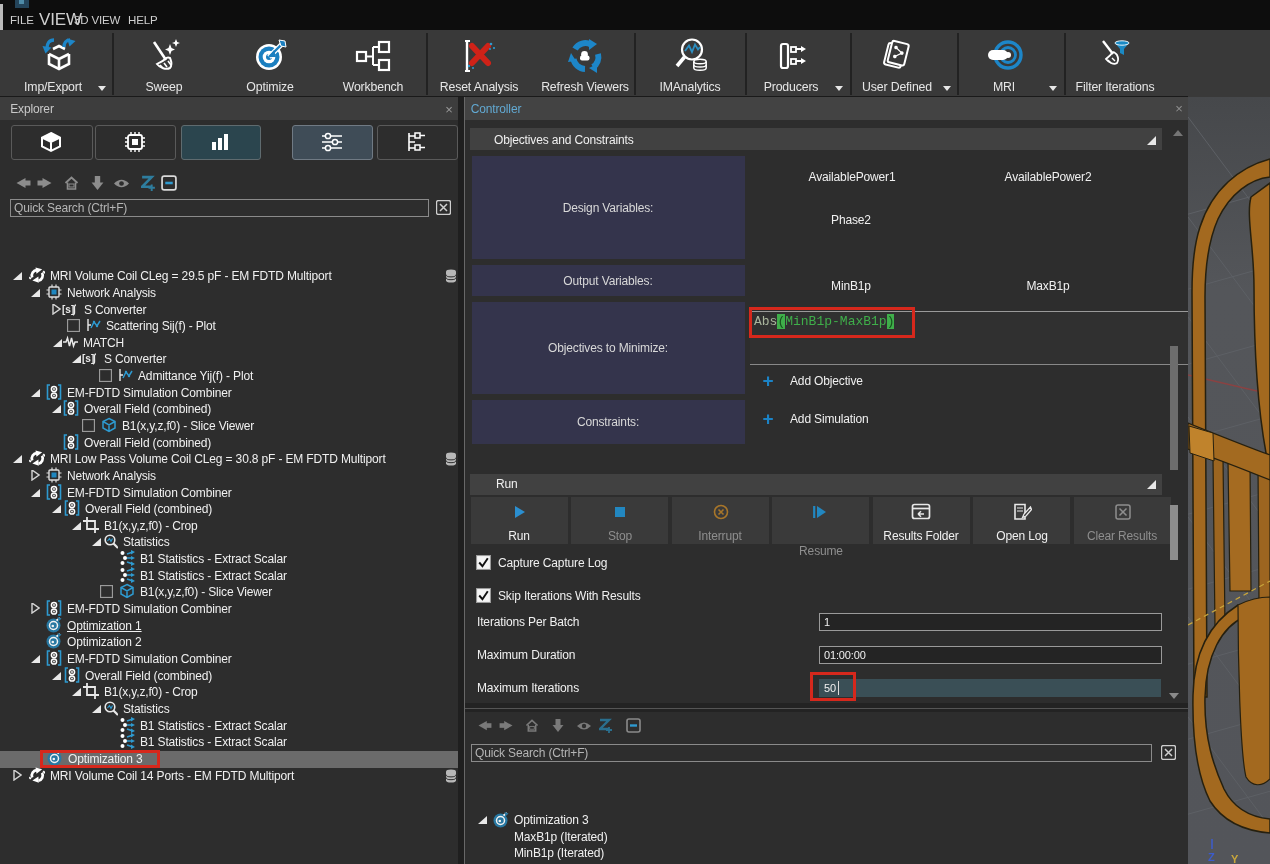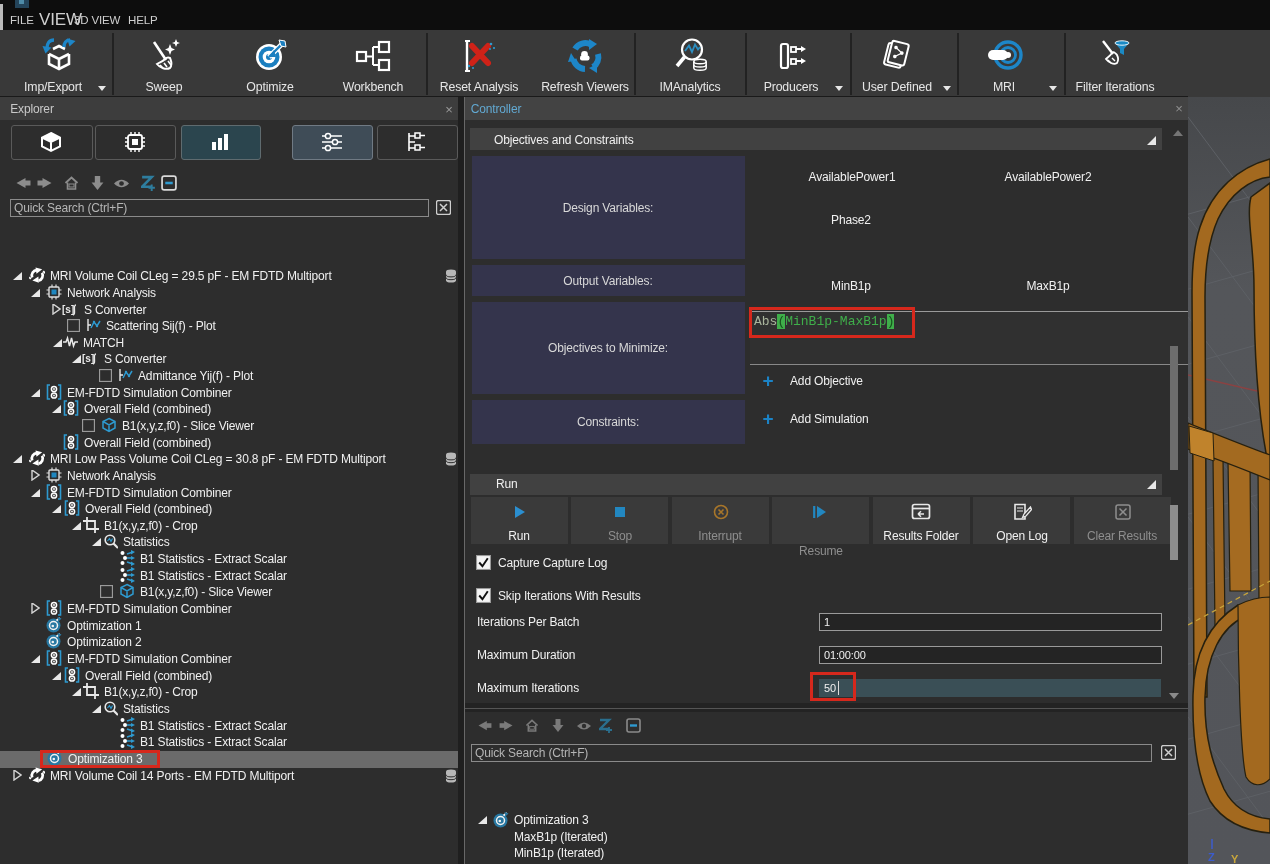--- a/index.html
+++ b/index.html
@@ -495,21 +495,21 @@
 <svg class="abs" style="left:31px;top:603px;" width="9" height="11" viewBox="0 0 9 11">
     <use href="#i-tri-c"></use>
   </svg>
 <svg class="abs" style="left:46px;top:600px;" width="16" height="16" viewBox="0 0 16 16">
     <use href="#i-comb"></use>
   </svg>
 <div class="txt vctr" style="left:67px;top:609px;">EM-FDTD Simulation Combiner</div>
 <svg class="abs" style="left:46px;top:617px;" width="16" height="16" viewBox="0 0 16 16">
     <use href="#i-opt"></use>
   </svg>
-<div class="txt vctr" style="left:67px;top:626px;">Optimization 1</div>
+<div class="txt vctr" style="left:67px;top:626px;text-decoration:underline;">Optimization 1</div>
 <svg class="abs" style="left:46px;top:633px;" width="16" height="16" viewBox="0 0 16 16">
     <use href="#i-opt"></use>
   </svg>
 <div class="txt vctr" style="left:67px;top:642px;">Optimization 2</div>
 <svg class="abs" style="left:31px;top:654px;" width="9" height="9" viewBox="0 0 9 9">
     <use href="#i-tri-e"></use>
   </svg>
 <svg class="abs" style="left:46px;top:650px;" width="16" height="16" viewBox="0 0 16 16">
     <use href="#i-comb"></use>
   </svg>

